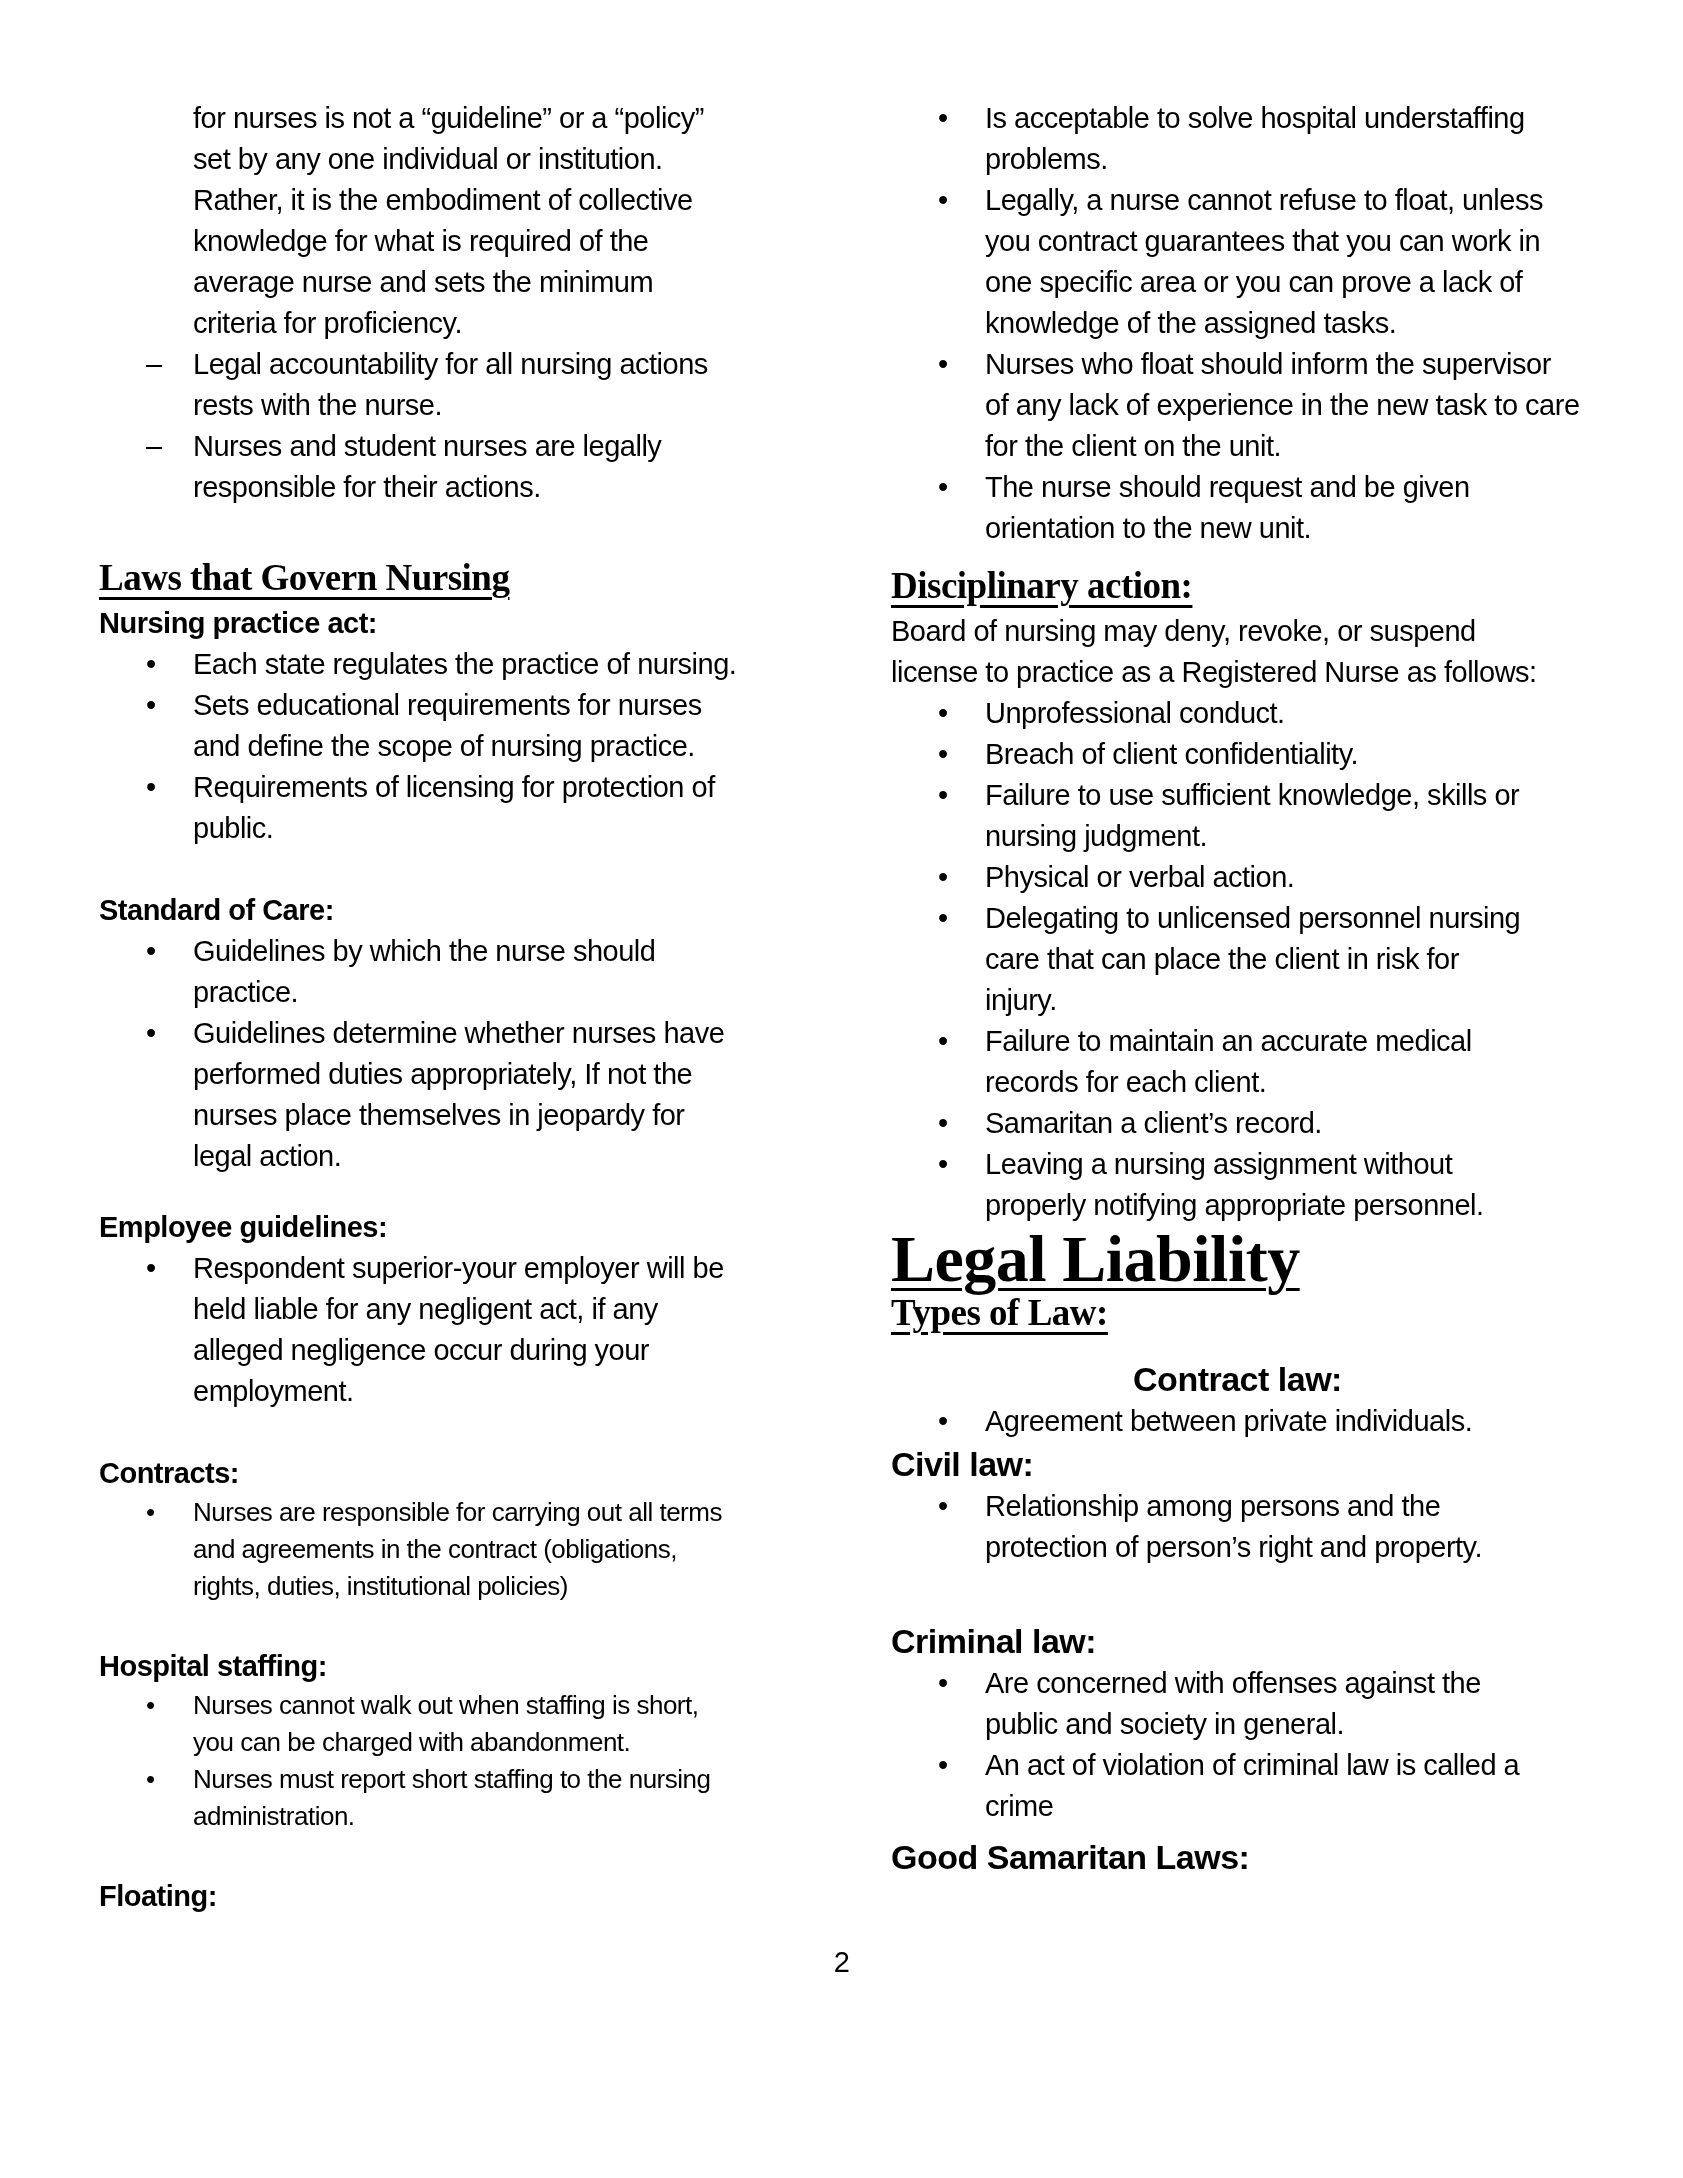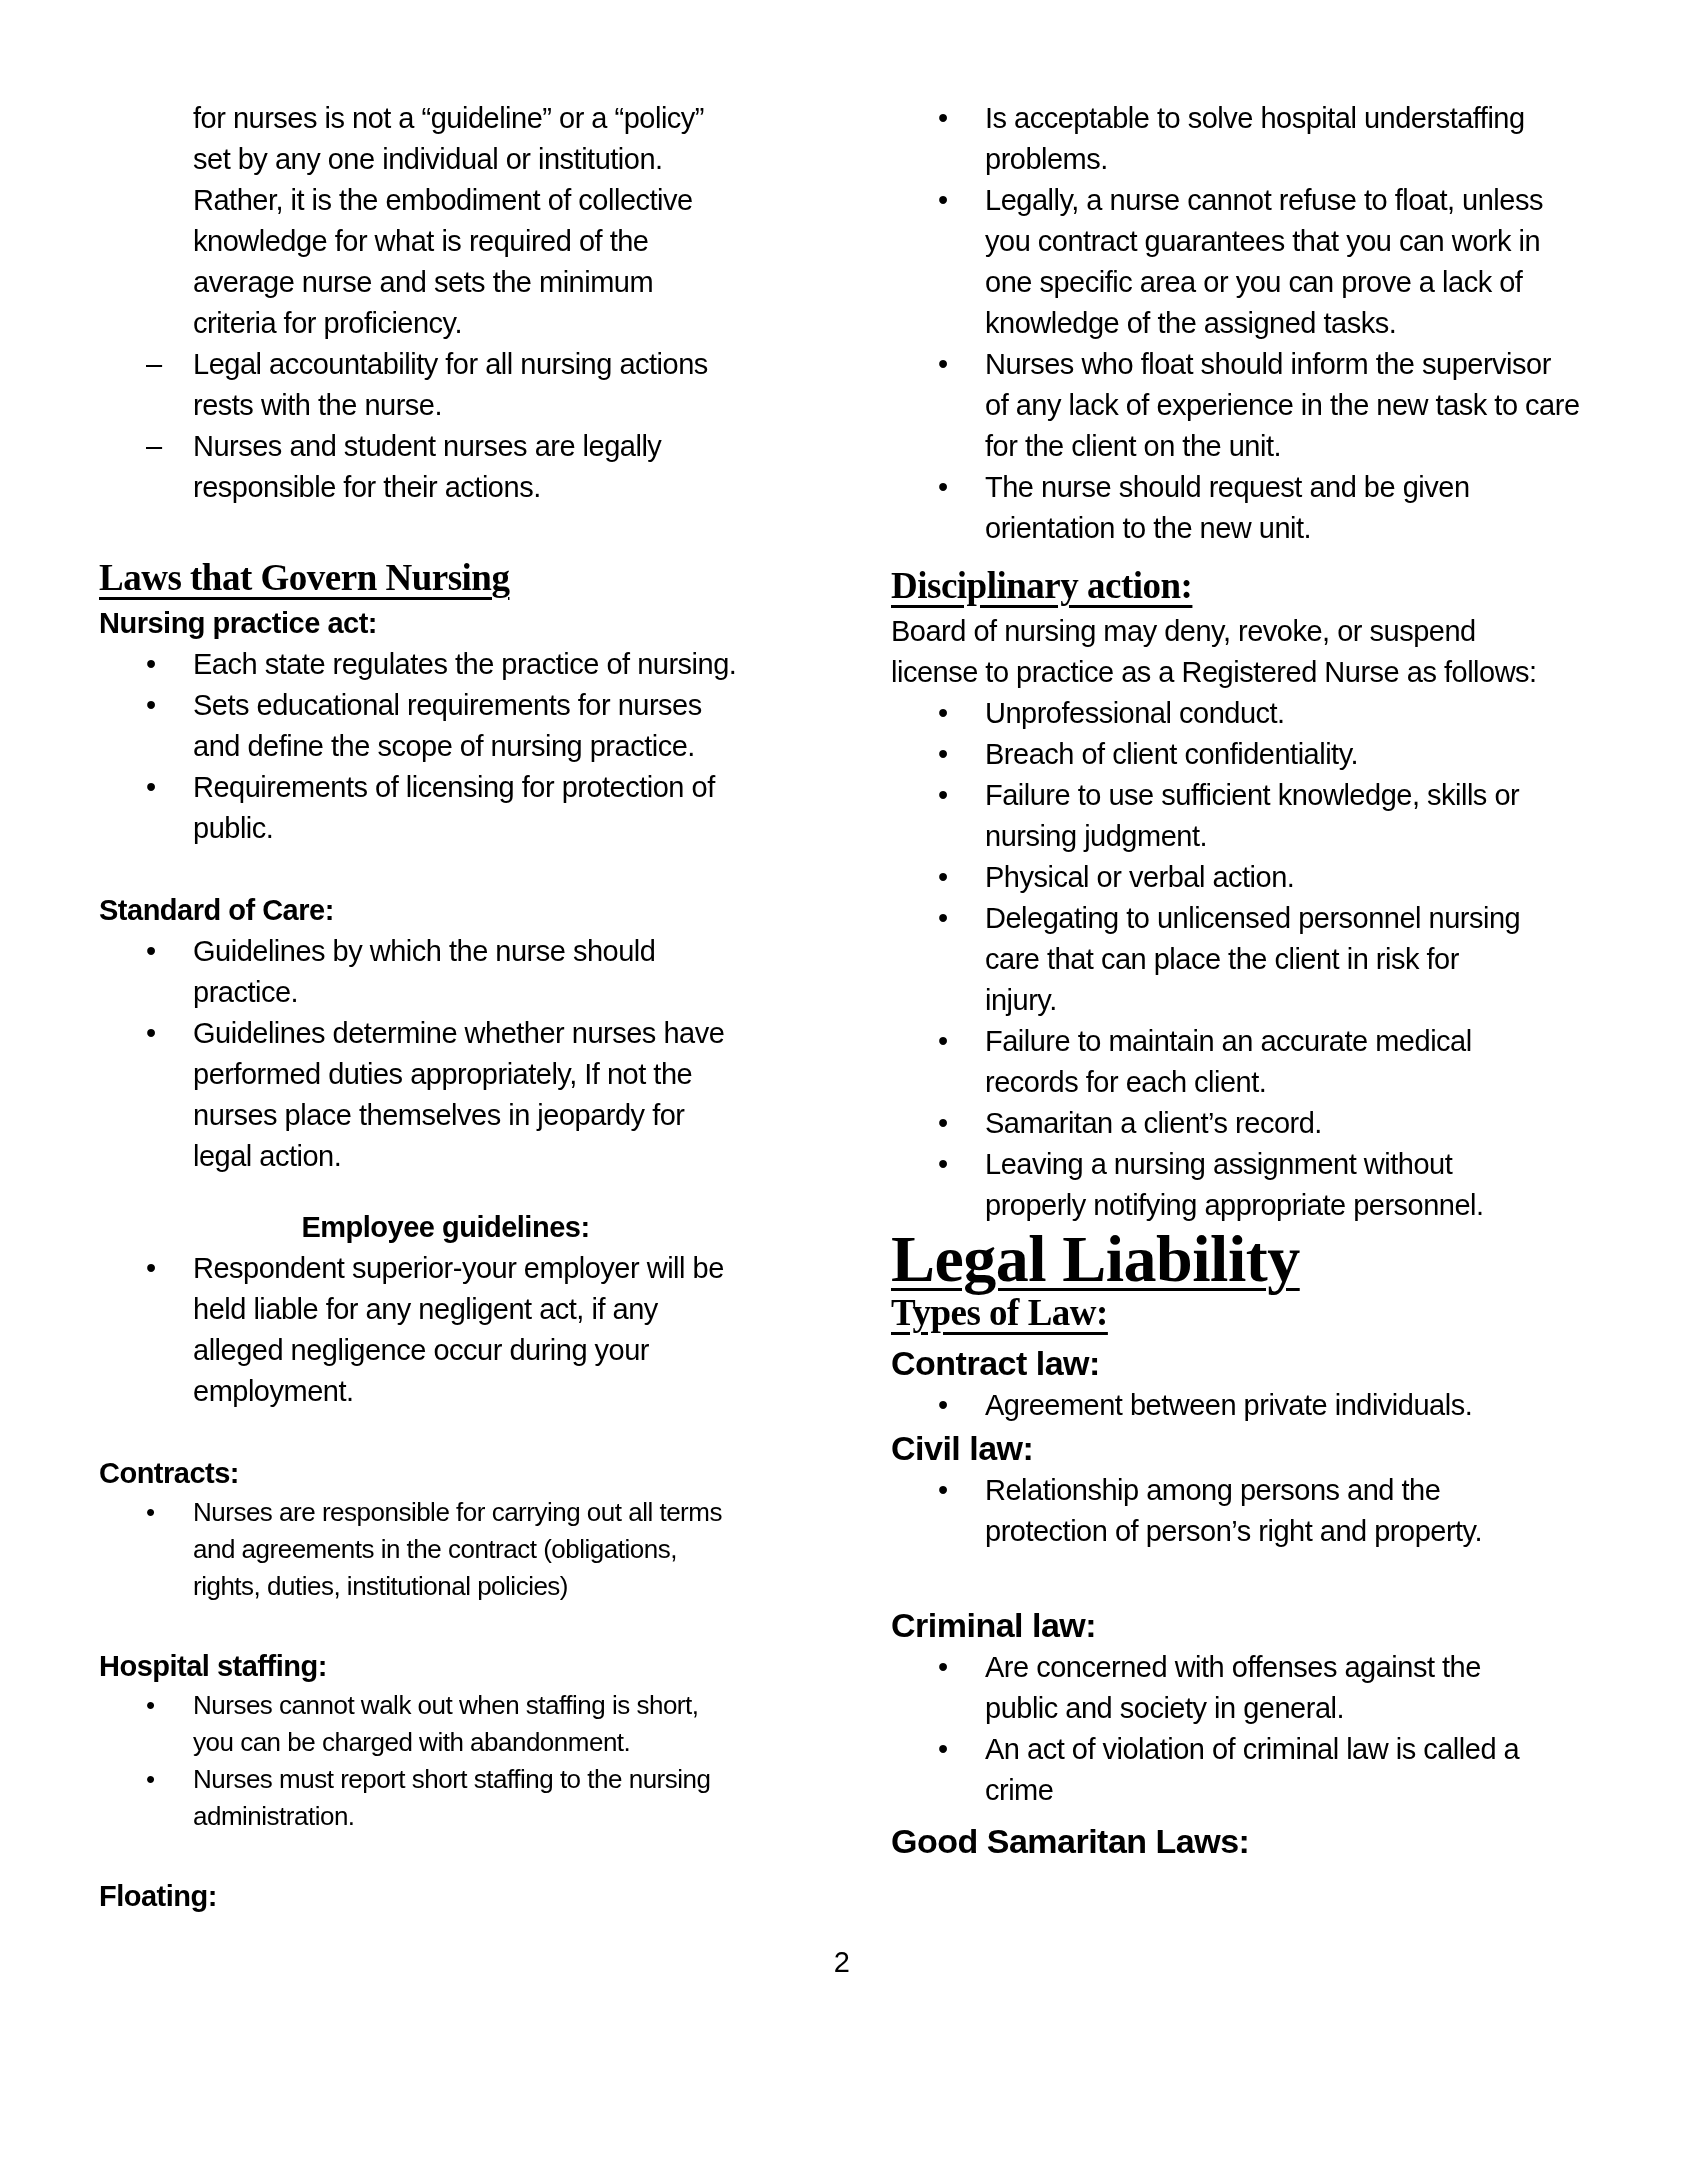--- a/index.html
+++ b/index.html
@@ -50,21 +50,21 @@
   }
   .h-law {                                          
     font-weight:bold;
     font-size:34px; line-height:44px;
   }
   .small { font-size:26px; line-height:37px; }
   .small .marker { padding-left:47px; }
 
   .mt-blank   { margin-top:41px; }
   .mt-heading { margin-top:45px; }
-  .mt-sm      { margin-top:30px;text-align:center; }
+  .mt-sm      { margin-top:30px; }
 
   .page-number {
     position:absolute;
     left:0; right:0; top:1942px;
     text-align:center;
   }
 </style>
 </head>
 <body>
 
@@ -219,21 +219,21 @@
     </div>
     <div class="li">
       <span class="marker">•</span>
       <div class="li-text">Leaving a nursing assignment without
 properly notifying appropriate personnel.</div>
     </div>
 
     <div class="h-big" style="margin-top:2px;"><span class="ul">Legal Liability</span></div>
     <div class="h-mid"><span class="ul">Types of Law:</span></div>
 
-    <div class="h-law" style="margin-top:4px;">Contract law:</div>
+    <div class="h-law" style="margin-top:20px;text-align:center;">Contract law:</div>
     <div class="li">
       <span class="marker">•</span>
       <div class="li-text">Agreement between private individuals.</div>
     </div>
 
     <div class="h-law">Civil law:</div>
     <div class="li">
       <span class="marker">•</span>
       <div class="li-text">Relationship among persons and the
 protection of person’s right and property.</div>

